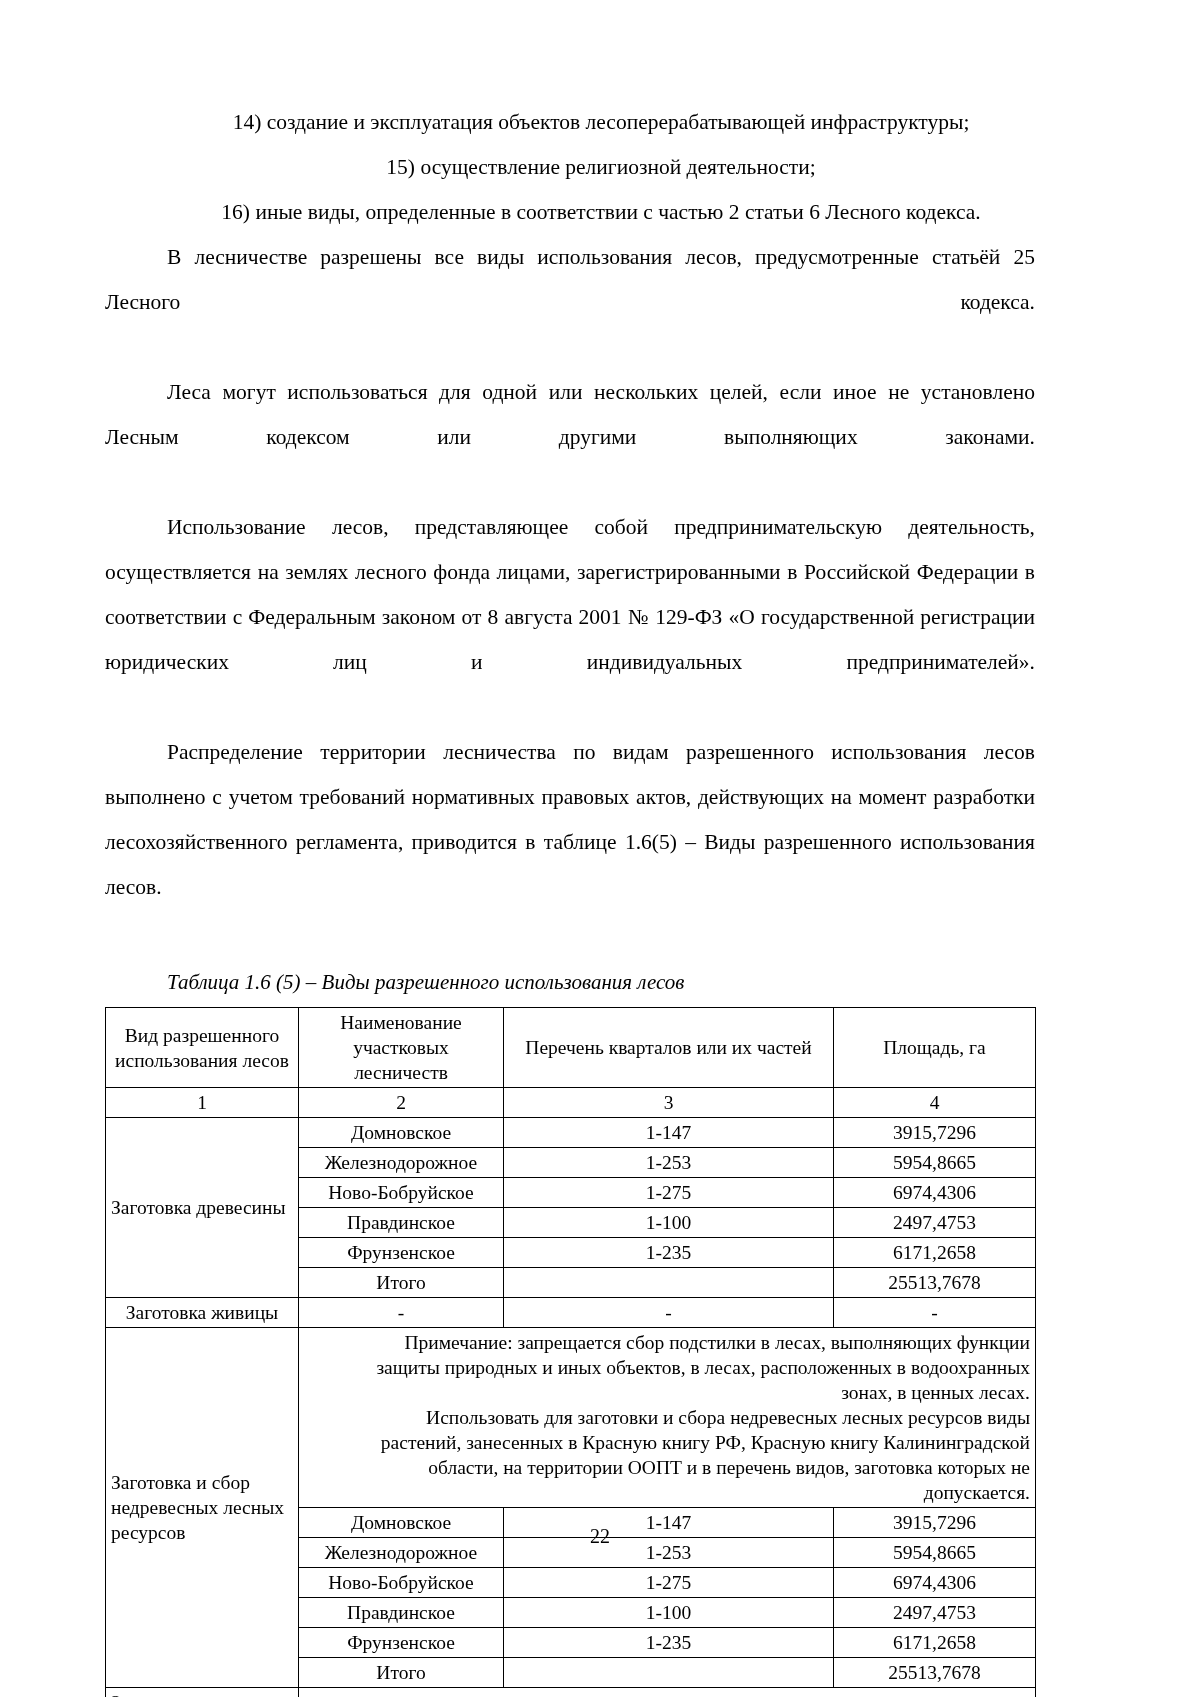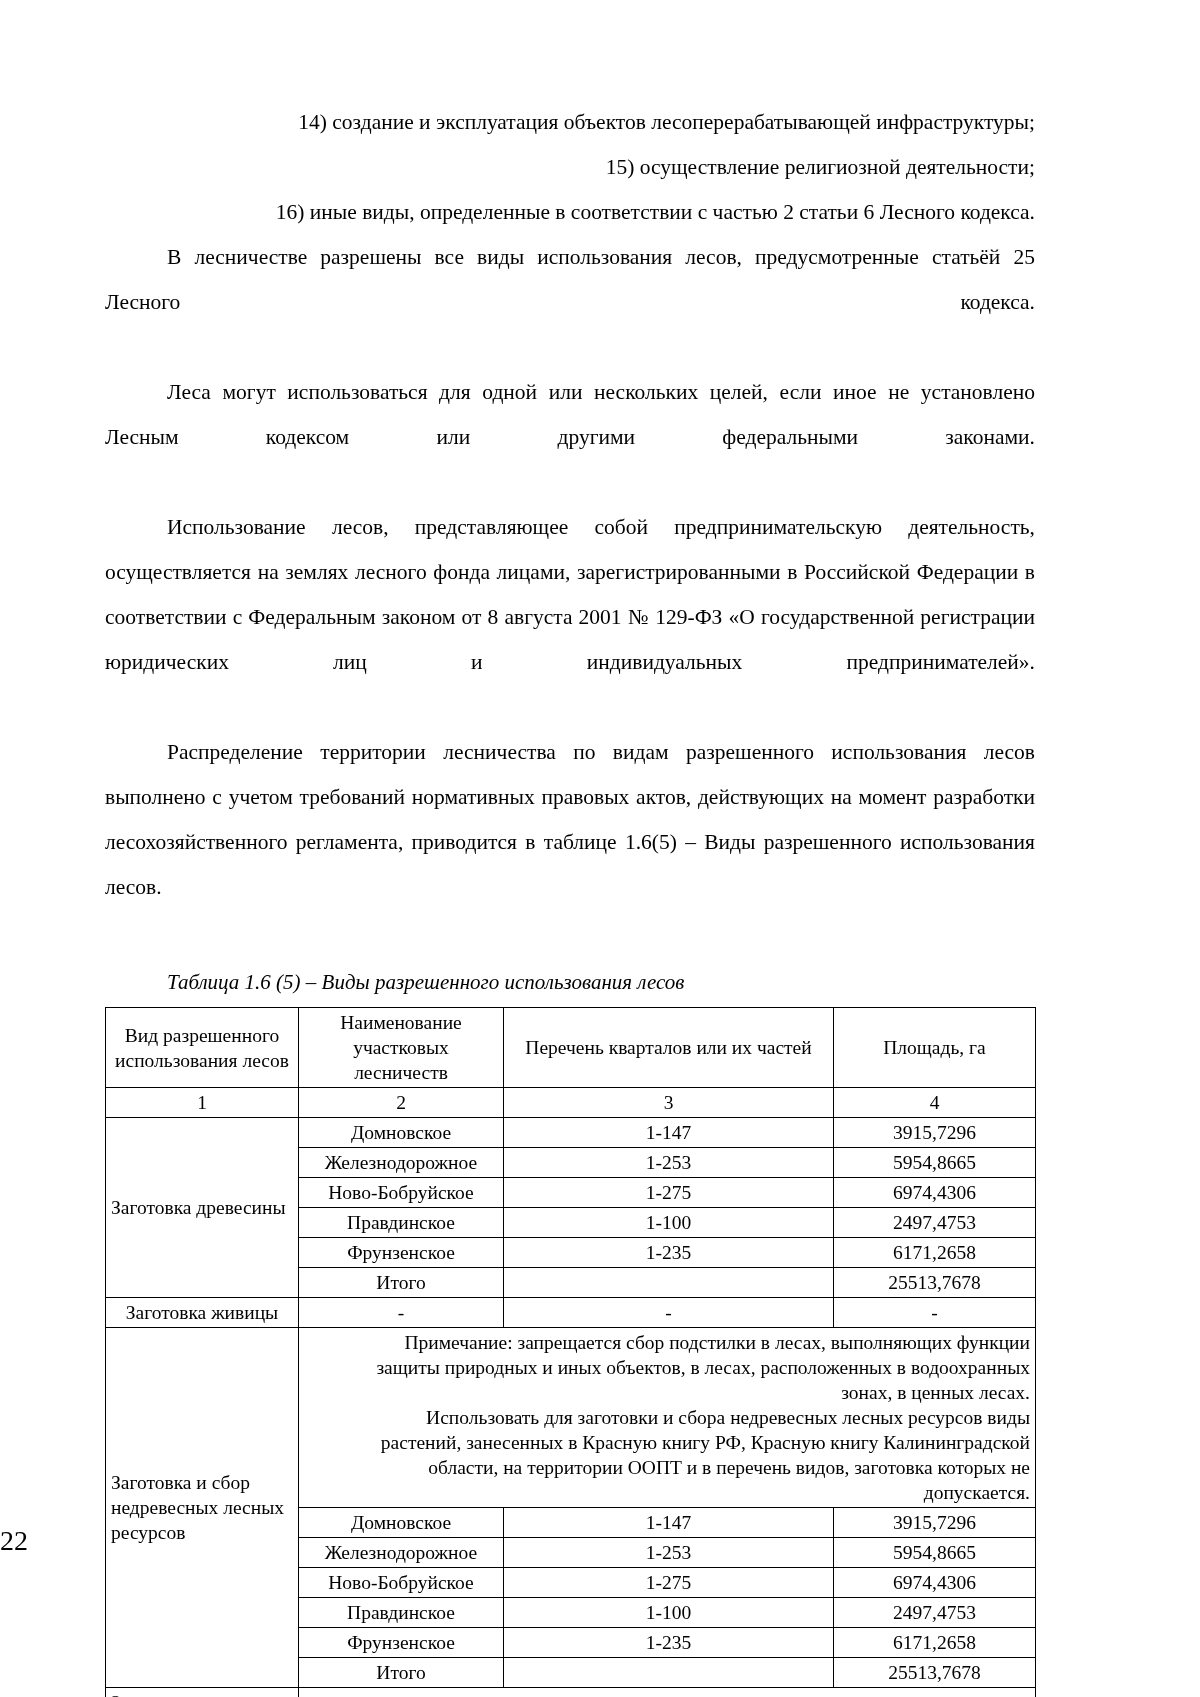--- a/index.html
+++ b/index.html
@@ -32,21 +32,21 @@
     text-indent: 62px;
     text-justify: inter-word;
     hyphens: none;
   }
   p.body-par::after {
     content: "";
     display: inline-block;
     width: 100%;
   }
   p.no-justify {
-    text-align: right;
+    text-align: center;
   }
   p.no-justify::after { content: none; display: none; }
 
   .table-caption {
     margin: 12px 0 10px 0;
     font-size: 21px;
     font-style: italic;
     text-indent: 62px;
     line-height: 30px;
   }
@@ -100,34 +100,35 @@
     text-align: left;
     vertical-align: middle;
     line-height: 27px;
   }
 
   .page-number {
     position: absolute;
     left: 0;
     right: 0;
     top: 1525px;
-    font-size: 28px;
+    text-align: center;
+    font-size: 20px;
   }
 </style>
 </head>
 <body>
 
 <div class="page">
   <div class="content">
 
     <p class="body-par no-justify">14) создание и эксплуатация объектов лесоперерабатывающей инфраструктуры;</p>
     <p class="body-par no-justify">15) осуществление религиозной деятельности;</p>
     <p class="body-par no-justify">16) иные виды, определенные в соответствии с частью 2 статьи 6 Лесного кодекса.</p>
     <p class="body-par">В лесничестве разрешены все виды использования лесов, предусмотренные статьёй 25 Лесного кодекса.</p>
-    <p class="body-par">Леса могут использоваться для одной или нескольких целей, если иное не установлено Лесным кодексом или другими федеральными законами.</p>
+    <p class="body-par">Леса могут использоваться для одной или нескольких целей, если иное не установлено Лесным кодексом или другими выполняющих законами.</p>
     <p class="body-par">Использование лесов, представляющее собой предпринимательскую деятельность, осуществляется на землях лесного фонда лицами, зарегистрированными в Российской Федерации в соответствии с Федеральным законом от 8 августа 2001 № 129-ФЗ «О государственной регистрации юридических лиц и индивидуальных предпринимателей».</p>
     <p class="body-par">Распределение территории лесничества по видам разрешенного использования лесов выполнено с учетом требований нормативных правовых актов, действующих на момент разработки лесохозяйственного регламента, приводится в таблице 1.6(5) – Виды разрешенного использования лесов.</p>
 
     <div class="table-caption">Таблица 1.6 (5) – Виды разрешенного использования лесов</div>
 
     <table class="main-table">
       <colgroup>
         <col class="col1">
           <col class="col2">
           <col class="col3">

